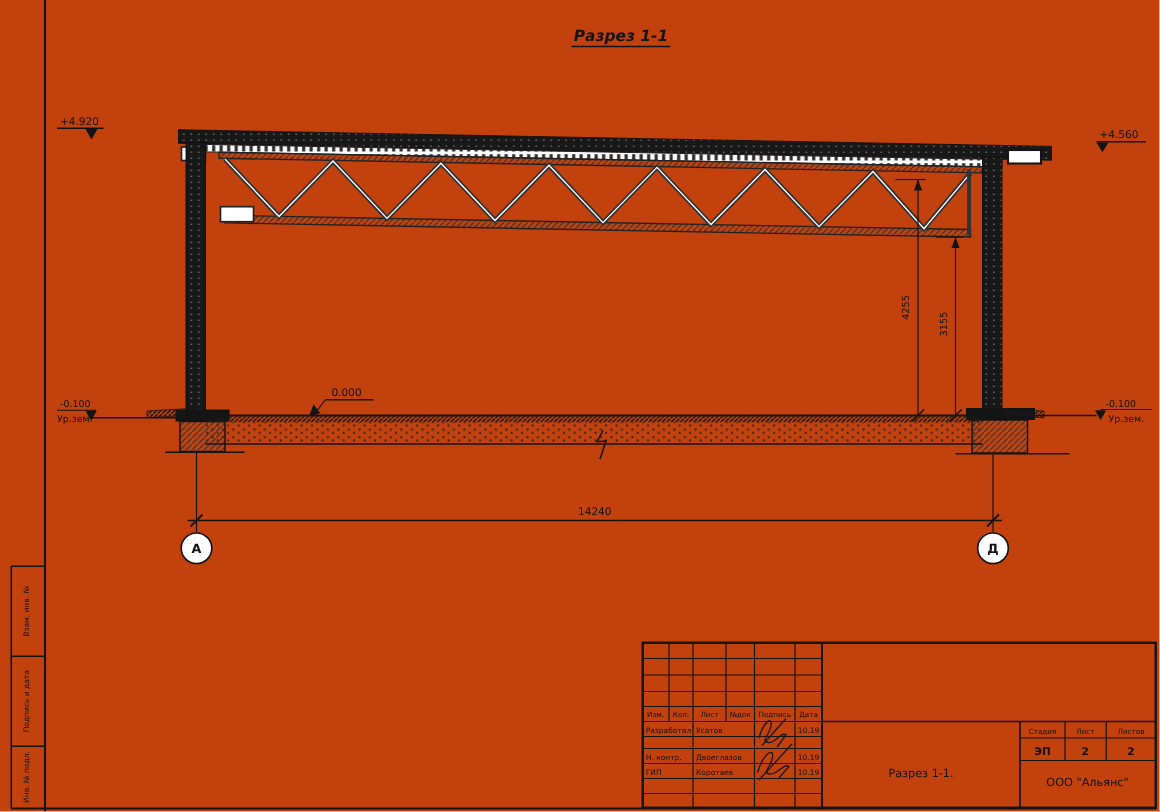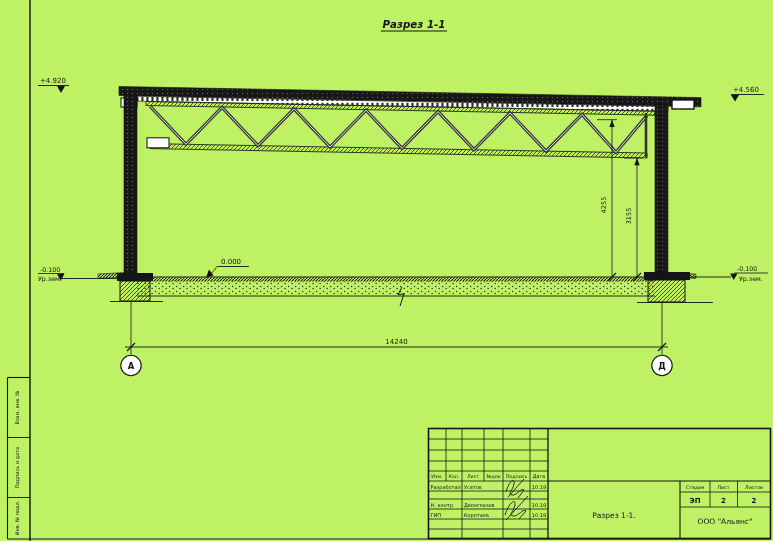--- a/index.html
+++ b/index.html
@@ -1,16 +1,16 @@
 <!DOCTYPE html>
 <html><head>
 <meta charset="utf-8">
 <style>
   html,body{margin:0;padding:0;background:#ffffff;}
-  .sheet{position:relative;width:773px;height:541px;background:#bef264;overflow:hidden;
+  .sheet{position:relative;width:773px;height:541px;background:#c2410c;overflow:hidden;
          font-family:"DejaVu Sans", sans-serif;}
   svg{display:block}
   text{fill:#141414;font-family:"DejaVu Sans", sans-serif;}
   .t-title{font-style:italic;font-weight:bold;font-size:10.3px;}
   .t-elev{font-size:7px;}
   .t-elev-s{font-size:6.3px;}
   .t-dim{font-size:6.5px;}
   .t-span{font-size:7px;}
   .t-axis{font-size:8.5px;font-weight:bold;}
   .t-tb-h{font-size:4.8px;}

